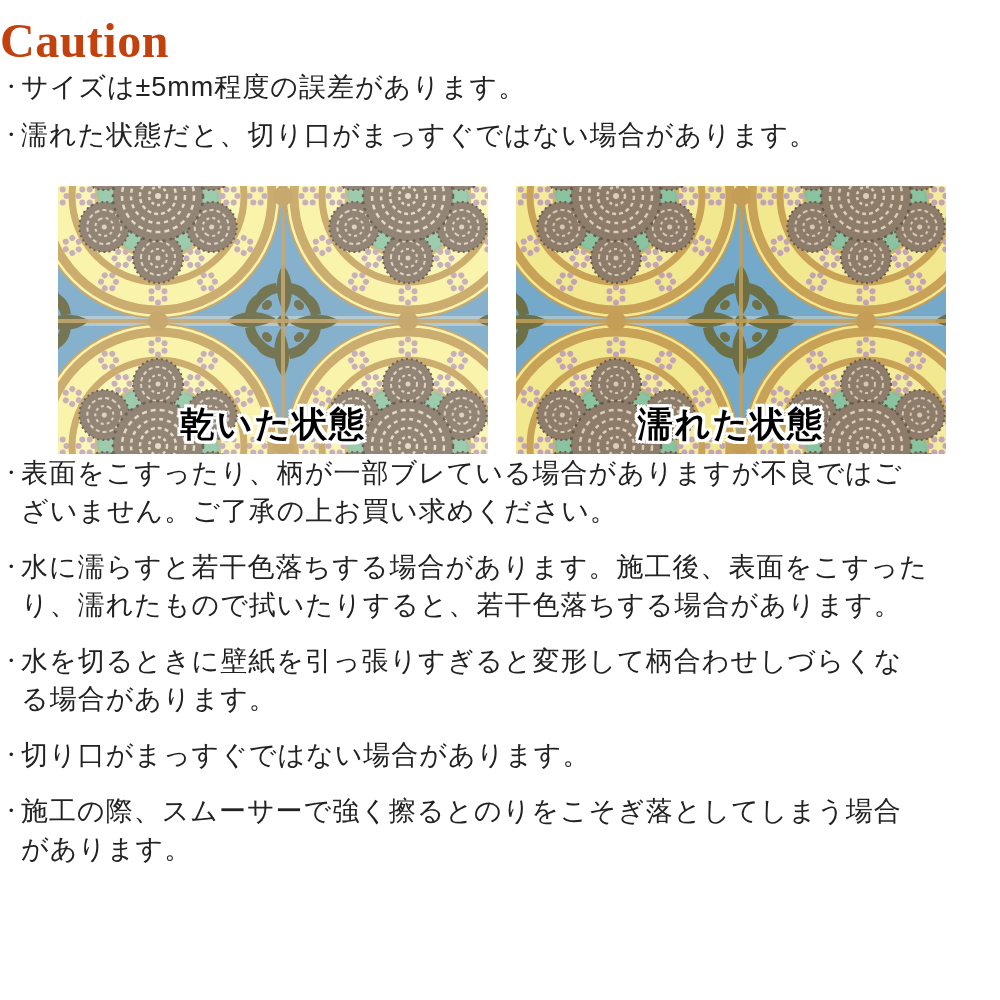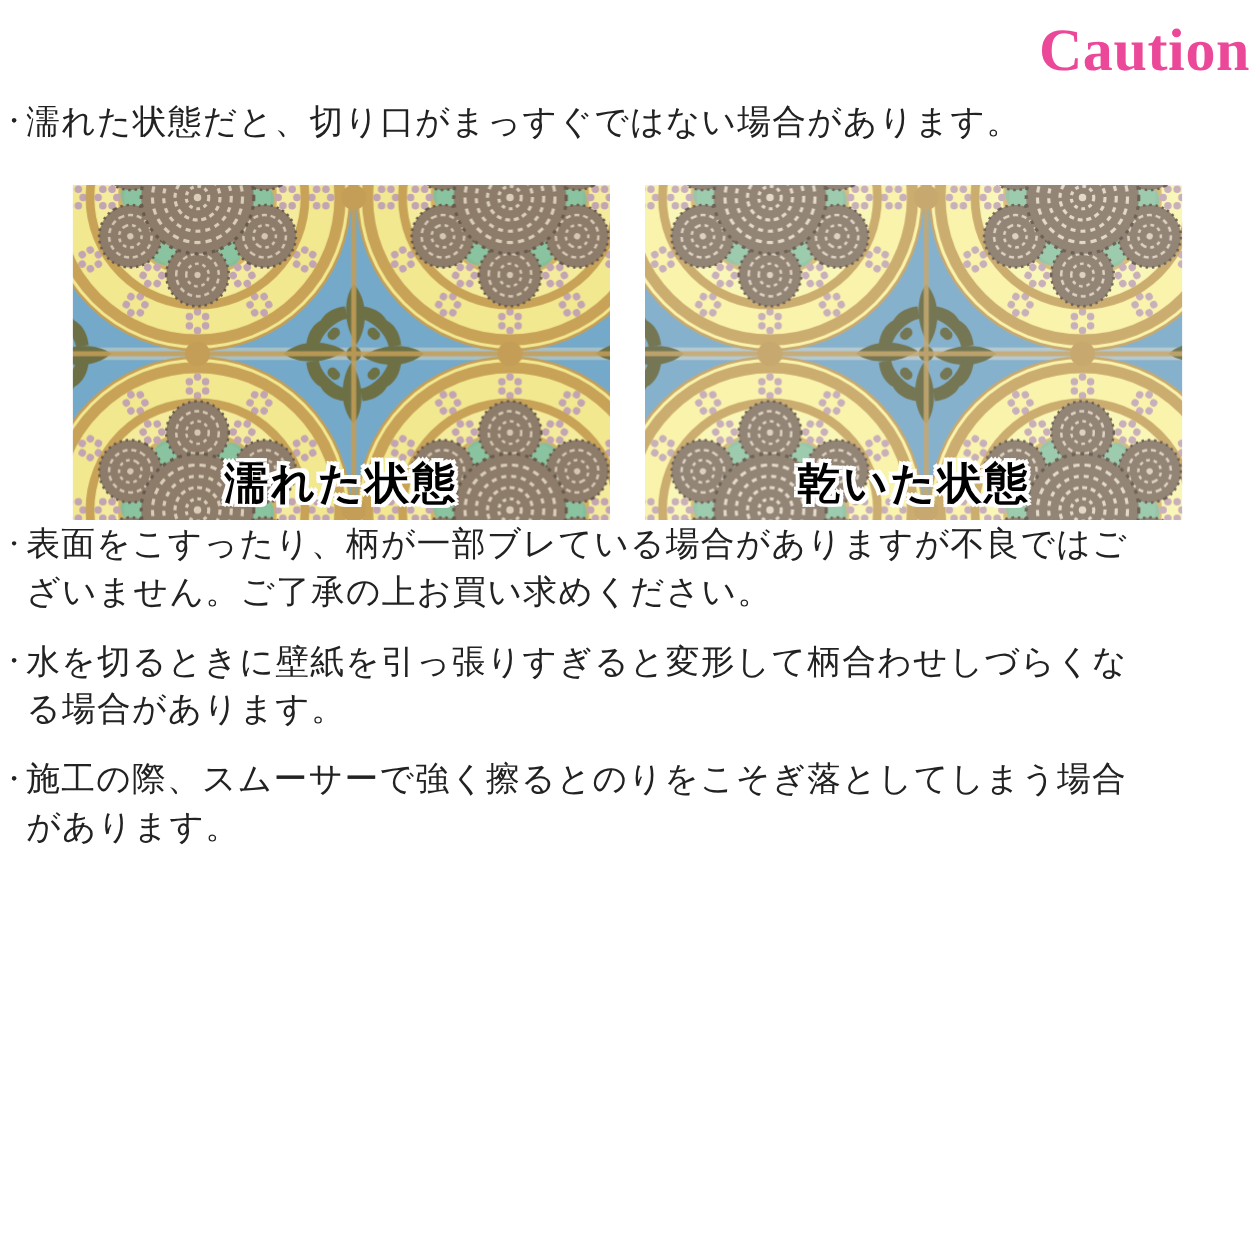--- a/index.html
+++ b/index.html
@@ -5,23 +5,23 @@
   html,body{margin:0;padding:0;}
   body{
     width:1000px;height:1000px;background:#ffffff;overflow:hidden;
     font-family:"Liberation Sans",sans-serif;color:#1e1e1e;
     -webkit-font-smoothing:antialiased;
   }
   .page{position:relative;width:1000px;height:1000px;padding-top:14px;box-sizing:border-box;}
 
   
   .title{
-    margin:0;text-align:right;
+    margin:0;text-align:left;
     font-family:"Liberation Serif","DejaVu Serif",serif;
-    font-weight:700;font-size:48px;line-height:54px;letter-spacing:.5px;color:#ec4899;
+    font-weight:700;font-size:48px;line-height:54px;letter-spacing:.5px;color:#c2410c;
   }
 
   
   ul.notes{list-style:none;margin:0;padding:0;width:930px;
     font-size:27px;line-height:38px;letter-spacing:1px;color:#222;}
   ul.notes li{position:relative;padding-left:21px;}
   ul.notes .bullet{position:absolute;left:0;top:0;font-size:22px;}
   .notes-top{margin:44px 35px 0 33px;}
   .notes-top li{margin-bottom:10px;}
   .notes-bottom{margin:54px 35px 0 33px;}
@@ -43,21 +43,21 @@
   .defs-holder{position:absolute;width:0;height:0;overflow:hidden;}
 </style>
 </head>
 <body>
 
 <div class="page">
 
   <h1 class="title">Caution</h1>
 
   <ul class="notes notes-top">
-    <li><span class="bullet">・</span></li>
+    <li><span class="bullet">・</span><span>サイズは±5mm程度の誤差があります。</span></li>
     <li><span class="bullet">・</span><span>濡れた状態だと、切り口がまっすぐではない場合があります。</span></li>
   </ul>
 
   <svg class="defs-holder" aria-hidden="true">
     <defs>
       <g id="dotf" fill="#c2a4b2">
         <circle cx="0" cy="-7.5" r="3"></circle>
           <circle cx="6.5" cy="-3.7" r="3"></circle>
           <circle cx="6.5" cy="3.7" r="3"></circle>
         <circle cx="0" cy="7.5" r="3"></circle>
@@ -139,35 +139,35 @@
         <use href="#med" transform="translate(125,125)"></use>
         <circle cx="0" cy="125" r="10" fill="#c49e57"></circle>
         <circle cx="250" cy="125" r="10" fill="#c49e57"></circle>
         <circle cx="125" cy="0" r="10" fill="#c49e57"></circle>
         <circle cx="125" cy="250" r="10" fill="#c49e57"></circle>
       </pattern>
     </defs>
   </svg>
 
   <div class="images-row">
+    <div class="tile dry">
+      <svg class="tile-art" viewBox="0 0 430 268">
+        <rect width="430" height="268" fill="url(#tilepat)"></rect>
+      </svg>
+      <div class="tile-label">乾いた状態</div>
+    </div>
     <div class="tile wet">
       <svg class="tile-art" viewBox="0 0 430 268">
         <rect width="430" height="268" fill="url(#tilepat)"></rect>
       </svg>
       <div class="tile-label">濡れた状態</div>
     </div>
-    <div class="tile dry">
-      <svg class="tile-art" viewBox="0 0 430 268">
-        <rect width="430" height="268" fill="url(#tilepat)"></rect>
-      </svg>
-      <div class="tile-label">乾いた状態</div>
-    </div>
   </div>
 
   <ul class="notes notes-bottom">
     <li><span class="bullet">・</span><span>表面をこすったり、柄が一部ブレている場合がありますが不良ではございません。ご了承の上お買い求めください。</span></li>
-    <li><span class="bullet">・</span></li>
+    <li><span class="bullet">・</span><span>水に濡らすと若干色落ちする場合があります。施工後、表面をこすったり、濡れたもので拭いたりすると、若干色落ちする場合があります。</span></li>
     <li><span class="bullet">・</span><span>水を切るときに壁紙を引っ張りすぎると変形して柄合わせしづらくなる場合があります。</span></li>
-    <li><span class="bullet">・</span></li>
+    <li><span class="bullet">・</span><span>切り口がまっすぐではない場合があります。</span></li>
     <li><span class="bullet">・</span><span>施工の際、スムーサーで強く擦るとのりをこそぎ落としてしまう場合があります。</span></li>
   </ul>
 
 </div>
 
 </body></html>

